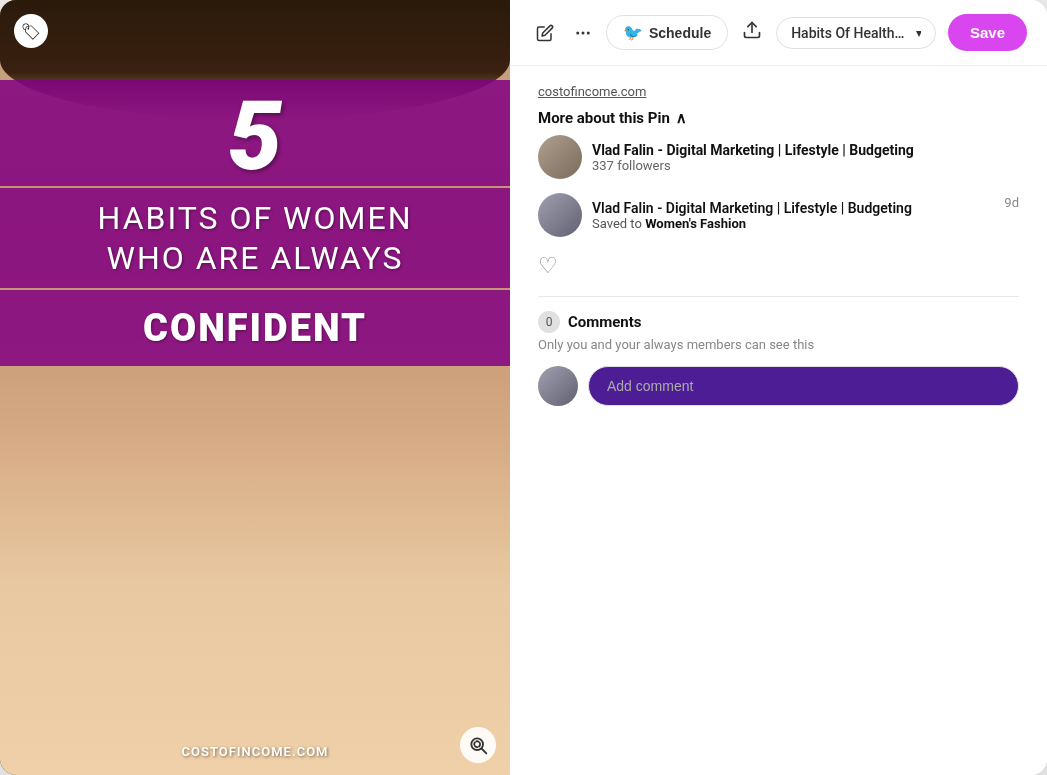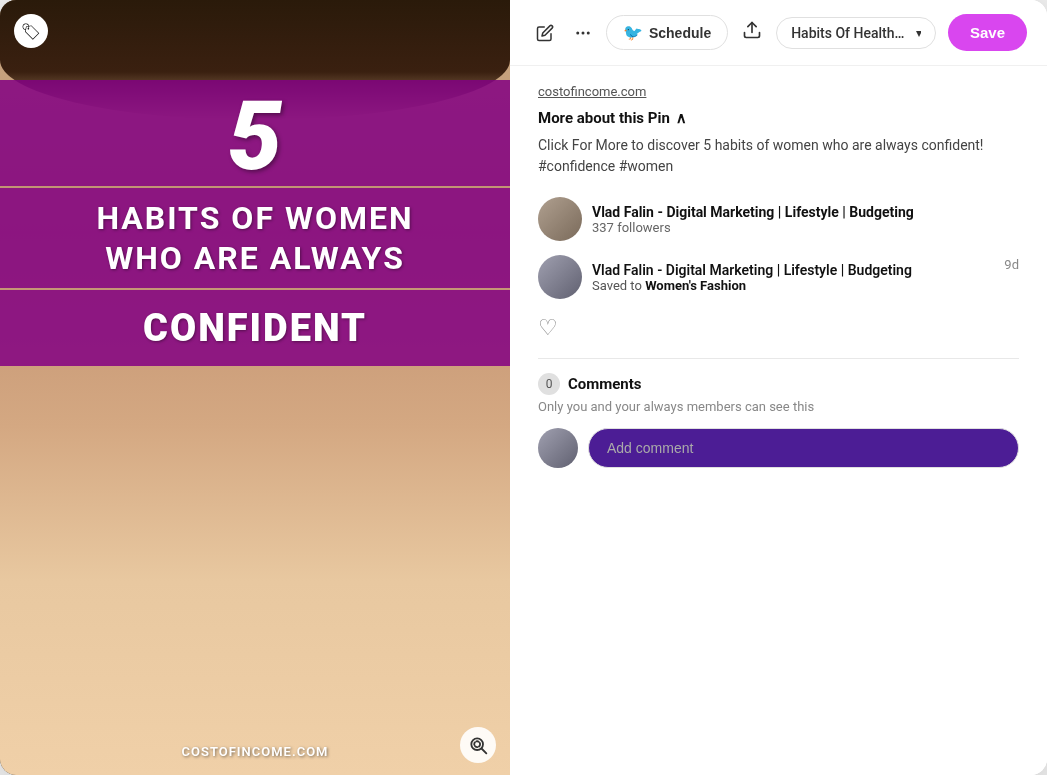--- a/index.html
+++ b/index.html
@@ -91,21 +91,21 @@
     }
     .habits-block {
       background: rgba(130, 0, 130, 0.85);
       width: 100%;
       text-align: center;
       padding: 10px 20px;
       margin-top: 2px;
     }
     .habits-text {
       font-size: 32px;
-      font-weight: 700;
+      font-weight: 400;
       color: #fff;
       text-transform: uppercase;
       letter-spacing: 2px;
       line-height: 1.25;
       text-shadow: 1px 1px 3px rgba(0,0,0,0.4);
     }
     .confident-block {
       background: rgba(130, 0, 130, 0.85);
       width: 100%;
       text-align: center;
@@ -457,21 +457,20 @@
     </div>
 
     <div class="details-body">
       <a class="source-link" href="#">costofincome.com</a>
 
       <div class="more-about-row">
         <span>More about this Pin</span>
         <span>∧</span>
       </div>
 
-      <div class="pin-description">Click For More to discover 5 habits of women who are always confident! #confidence #women</div>
 
       <div class="profile-row">
         <div class="avatar">
           <div class="avatar-img-sim"></div>
         </div>
         <div class="profile-info">
           <div class="profile-name">Vlad Falin - Digital Marketing | Lifestyle | Budgeting</div>
           <div class="profile-followers">337 followers</div>
         </div>
       </div>

